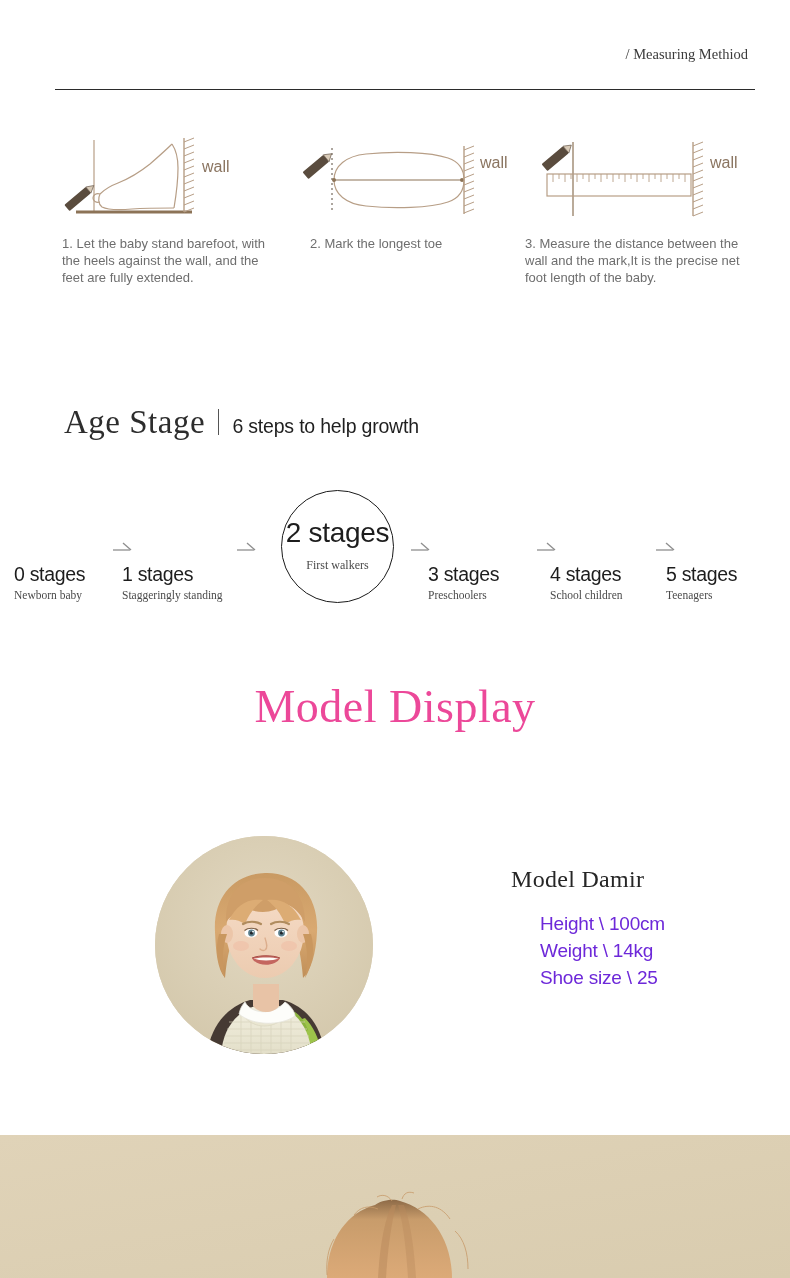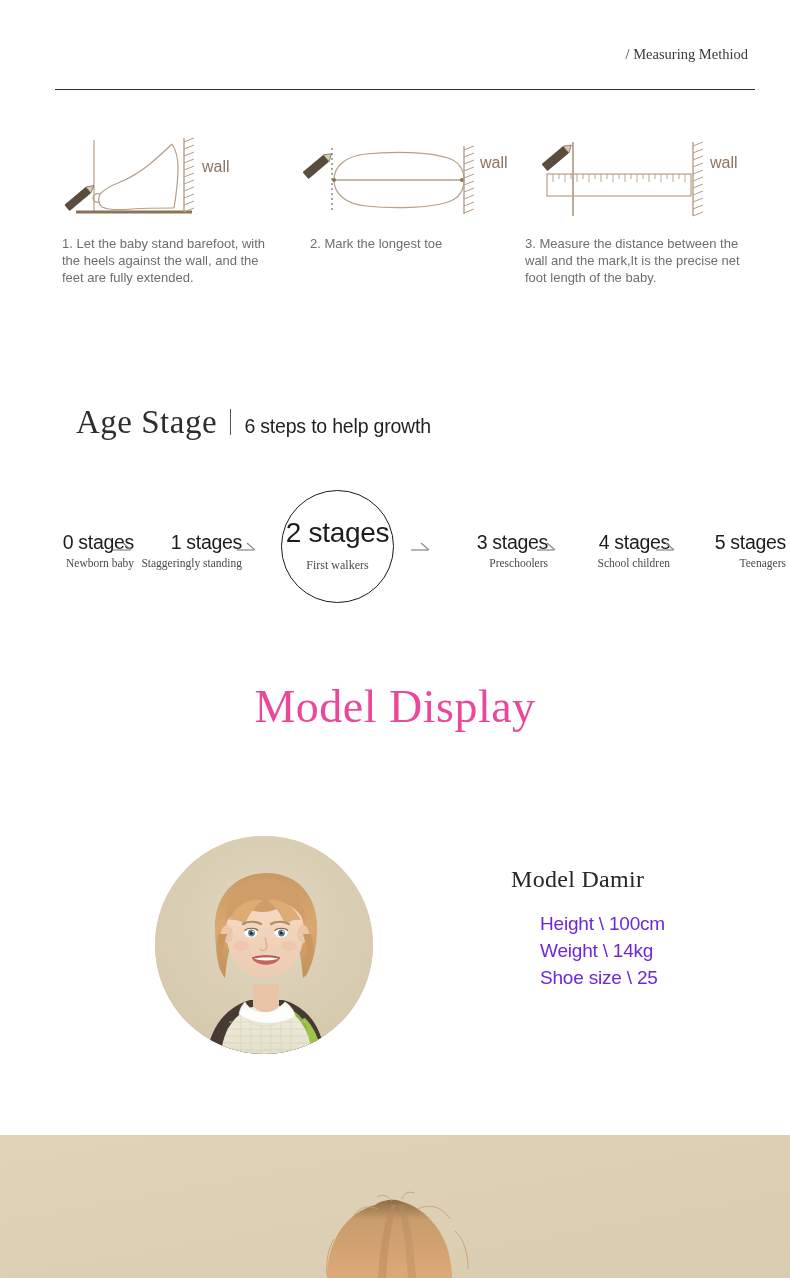--- a/index.html
+++ b/index.html
@@ -75,21 +75,21 @@
   .step-2 .step-caption { width: 225px; }
   .wall-label {
     font-family: "Liberation Sans", sans-serif;
     font-size: 16px;
     fill: #8a7460;
   }
 
   
   .agestage-head {
     position: absolute;
-    left: 76px;
+    left: 64px;
     top: 404px;
     display: flex;
     align-items: baseline;
     gap: 13px;
   }
   .agestage-title {
     font-family: "Liberation Serif", serif;
     font-size: 33px;
     color: #2d2d2d;
     letter-spacing: 0.5px;
@@ -111,22 +111,23 @@
 
   .stages {
     position: absolute;
     left: 0;
     top: 490px;
     width: 790px;
     height: 125px;
   }
   .stage {
     position: absolute;
-    text-align: right;
+    text-align: left;
     width: 120px;
+    margin-top: 32px;
   }
   .stage-label {
     font-family: "Liberation Sans", sans-serif;
     font-size: 19.5px;
     color: #1d1d1d;
     letter-spacing: -0.3px;
     line-height: 24px;
     white-space: nowrap;
   }
   .stage-desc {

